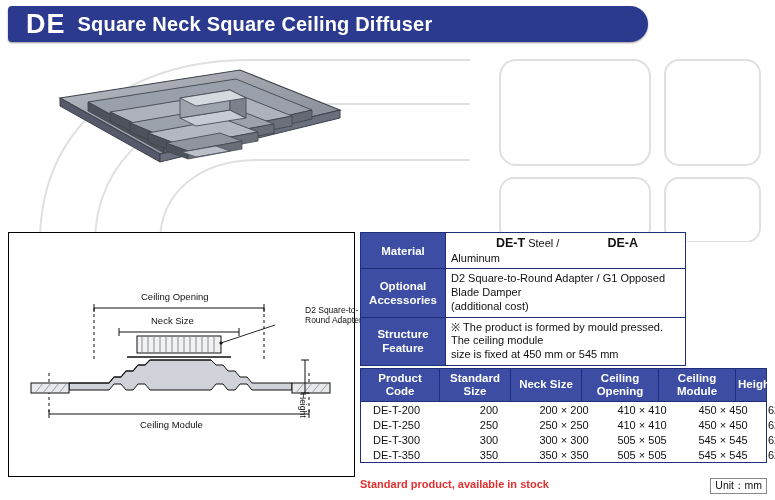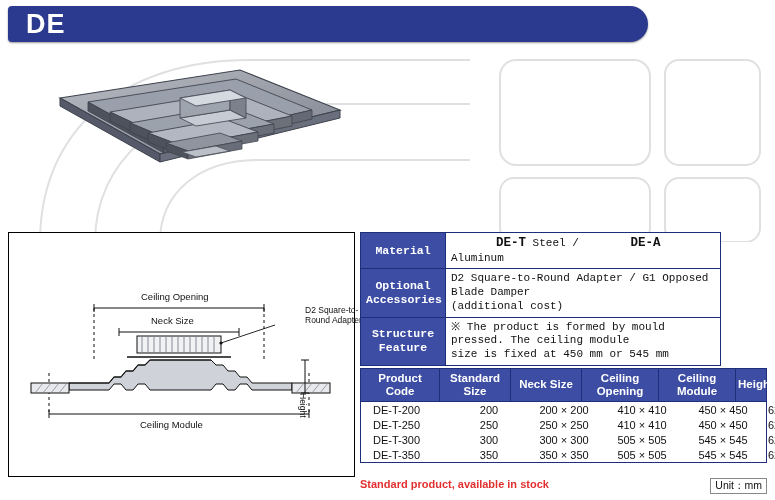--- a/index.html
+++ b/index.html
@@ -38,21 +38,21 @@
   .draw-box{
     position:absolute;left:8px;top:232px;width:345px;height:243px;
     border:1px solid #000;background:#fff;
   }
 
   
   .spec{
     position:absolute;left:360px;top:232px;width:407px;
   }
   table{border-collapse:collapse;}
-  .spec table.info{width:361px;table-layout:fixed;font-family:Liberation Mono, monospace;}
+  .spec table.info{width:326px;table-layout:fixed;}
   .spec table.info td{
     border:1px solid #1d2f7a;
     font-size:11px;
     padding:3px 5px;
     vertical-align:middle;
     line-height:1.25;
   }
   .spec table.info td.lbl{
     background:#3c4da3;color:#fff;font-weight:bold;text-align:center;
     width:74px;font-size:11.5px;
@@ -101,20 +101,21 @@
       <rect x="500" y="18" width="150" height="105" rx="16"></rect>
       <rect x="665" y="18" width="95" height="105" rx="14"></rect>
       <rect x="500" y="136" width="150" height="64" rx="14"></rect>
       <rect x="665" y="136" width="95" height="64" rx="14"></rect>
     </g>
   </svg>
 </div>
 
 <div class="header">
   <span class="de">DE</span>
+  <span class="title">Square Neck Square Ceiling Diffuser</span>
 </div>
 
 <div class="product-img">
   <svg width="320" height="175" viewBox="0 0 320 175">
     <defs>
       <linearGradient id="gA" x1="0" y1="0" x2="1" y2="1">
         <stop offset="0" stop-color="#b9bcc4"></stop>
           <stop offset="1" stop-color="#7d818c"></stop>
       </linearGradient>
       <linearGradient id="gB" x1="0" y1="0" x2="0" y2="1">

